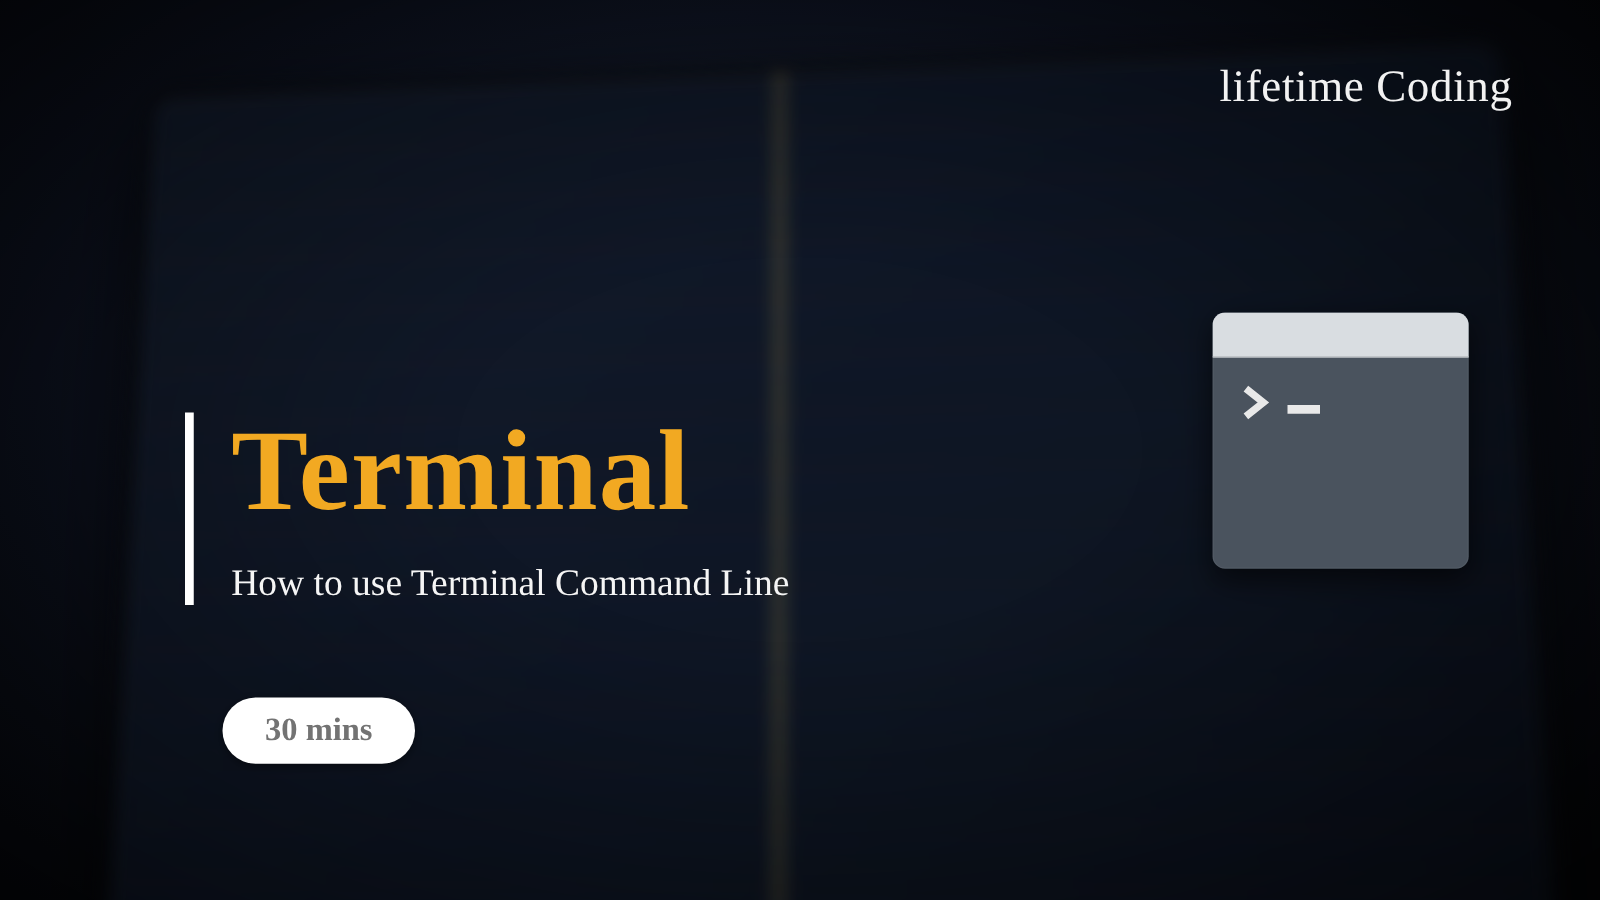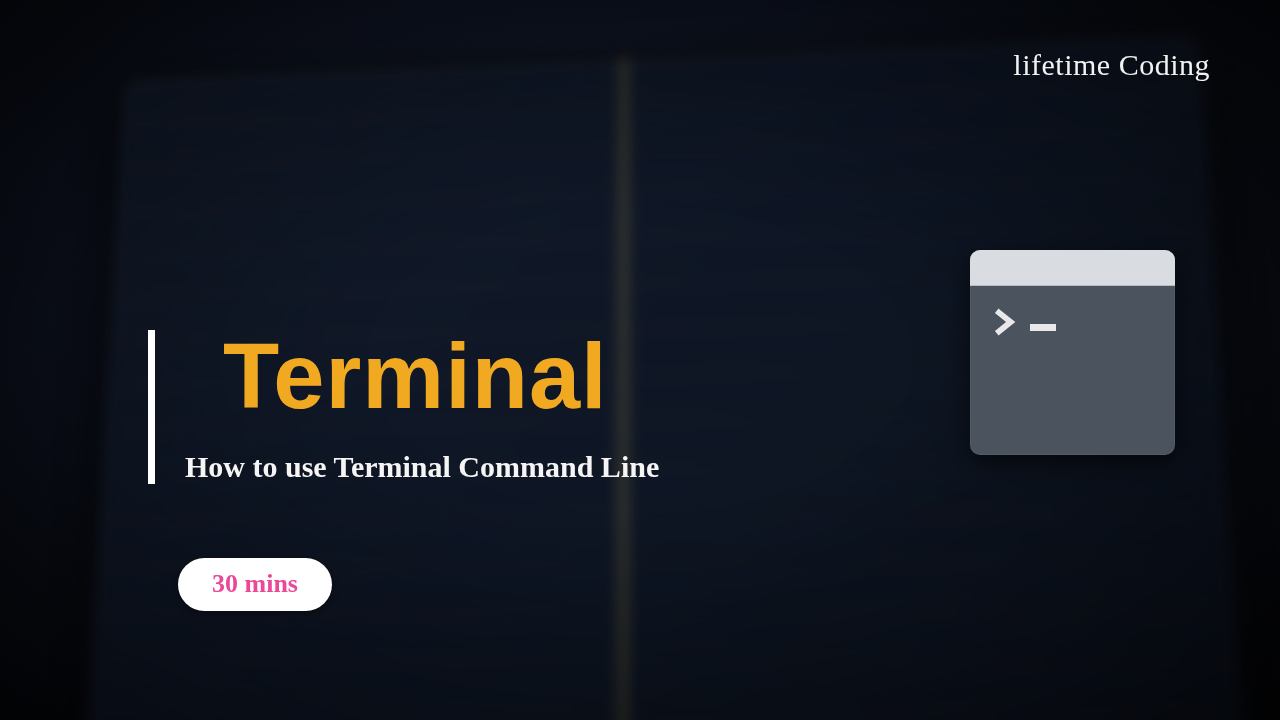--- a/index.html
+++ b/index.html
@@ -43,62 +43,61 @@
     position: absolute; inset: 0;
     background: radial-gradient(ellipse at center, transparent 30%, rgba(0,0,0,0.55) 100%);
     pointer-events: none;
   }
 
   
   .brand {
     position: absolute;
     top: 48px; right: 70px;
     font-family: Georgia, serif;
-    font-size: 30px;
+    font-size: 36px;
     font-weight: 500;
     color: #f2f2f2;
     letter-spacing: 0.5px;
   }
 
   
   .main {
     position: absolute;
     left: 148px;
     top: 330px;
     padding-left: 30px;
     border-left: 7px solid #fff;
   }
   .title {
-    font-family: Liberation Sans, sans-serif;
+    font-family: Liberation Serif, serif;
     font-size: 92px;
     font-weight: 700;
     color: #f2a922;
     line-height: 1;
     letter-spacing: 1px;
     margin-bottom: 28px;
-    margin-left: 38px;
   }
   .subtitle {
     font-family: Georgia, serif;
     font-size: 30px;
     color: #f5f5f5;
-    font-weight: 700;
+    font-weight: 400;
   }
 
   
   .pills {
     position: absolute;
     left: 178px;
     top: 558px;
     display: flex;
     gap: 32px;
   }
   .pill {
     background: #ffffff;
-    color: #ec4899;
+    color: #737373;
     border-radius: 999px;
     padding: 11px 34px 12px 34px;
     font-family: Georgia, serif;
     font-size: 26px;
     font-weight: 600;
     display: inline-flex;
     align-items: flex-start;
     gap: 10px;
     box-shadow: 0 2px 8px rgba(0,0,0,0.4);
   }

